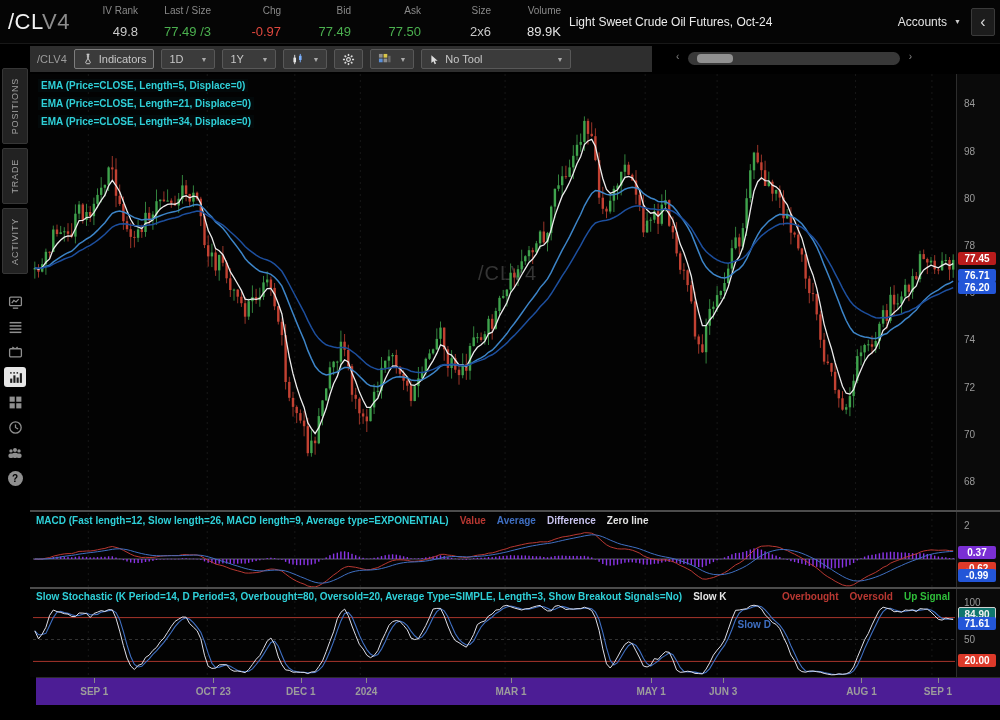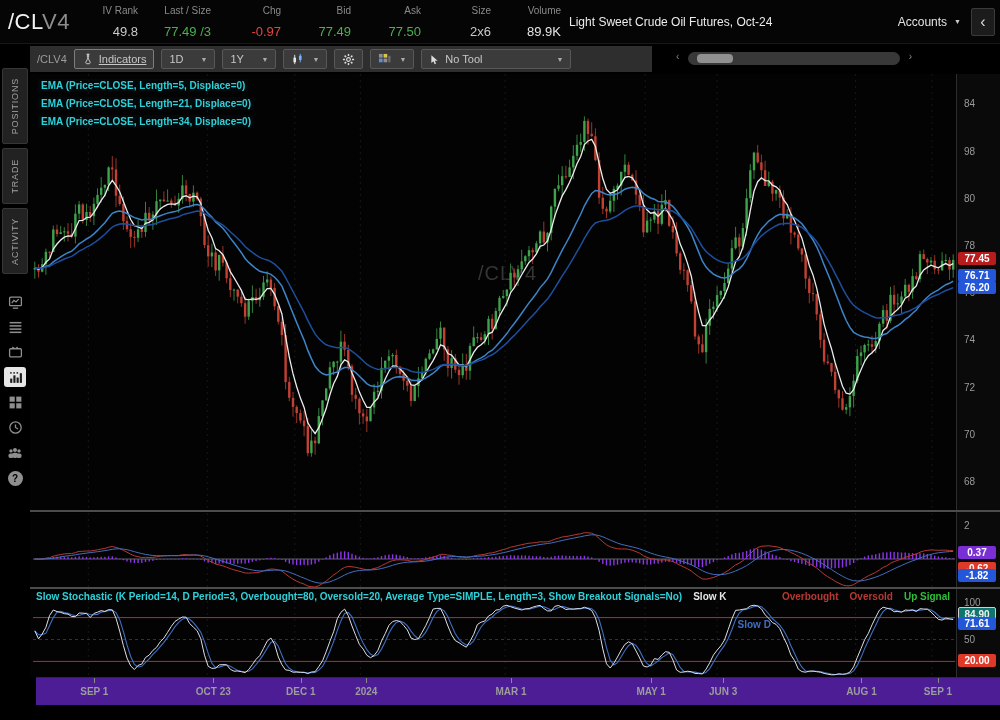--- a/index.html
+++ b/index.html
@@ -21,21 +21,21 @@
   .chev { font-size:7px; color:#cccccc; }
   .collapse-btn { width:24px; height:28px; background:#1c1c1c; border:1px solid #3a3a3a; border-radius:2px;
     color:#d8d8d8; display:flex; align-items:center; justify-content:center; font-size:16px; margin-right:5px; }
 
   
   .toolbar { position:absolute; left:30px; top:46px; width:622px; height:26px; background:#2e2e2e;
     display:flex; align-items:center; gap:7px; padding:0 7px; z-index:9; }
   .tsym { color:#9c9c9c; font-size:11px; }
   .tbtn { background:#3b3b3b; border:1px solid #585858; color:#c7c7c7; font-size:11px; height:20px;
     display:flex; align-items:center; gap:5px; padding:0 7px; border-radius:2px; white-space:nowrap; }
-  .tbtn.hl { border-color:#7d7d7d;text-decoration:underline; }
+  .tbtn.hl { border-color:#7d7d7d; }
   .dd { font-size:7px; color:#aaaaaa; margin-left:3px; }
   .tool-dd { width:150px; }
   .tool-dd .dd { margin-left:auto; }
   .icon-s { display:flex; align-items:center; }
   .hscroll { position:absolute; left:688px; top:52px; width:212px; height:13px; background:#383838;
     border-radius:7px; z-index:9; }
   .hscroll .thumb { position:absolute; left:9px; top:2px; width:36px; height:9px; background:#909090; border-radius:4px; }
   .sarrow { position:absolute; top:-1px; color:#8a8a8a; font-size:10px; }
 
   
@@ -1053,20 +1053,27 @@
       <rect x="900.3" y="41.6" width="1.4" height="4.4" fill="#8a35e8"></rect>
       <rect x="904.0" y="42.6" width="1.4" height="3.4" fill="#8a35e8"></rect>
       <rect x="907.7" y="43.5" width="1.4" height="2.5" fill="#8a35e8"></rect>
       <rect x="911.4" y="43.9" width="1.4" height="2.1" fill="#8a35e8"></rect>
       <rect x="915.1" y="44.3" width="1.4" height="1.7" fill="#8a35e8"></rect>
       <rect x="918.8" y="45.0" width="1.4" height="1.0" fill="#8a35e8"></rect>
       <rect x="922.5" y="45.2" width="1.4" height="0.8" fill="#8a35e8"></rect>
       <polyline points="4.8,46.0 8.5,46.2 12.2,46.0 15.9,45.2 19.6,44.6 23.3,43.2 27.0,42.3 30.7,41.5 34.3,40.9 38.0,40.6 41.7,40.6 45.4,39.6 49.1,38.4 52.8,38.3 56.5,38.0 60.2,38.0 63.9,37.5 67.5,36.8 71.2,36.0 74.9,35.4 78.6,34.2 82.3,33.5 86.0,34.4 89.7,35.5 93.4,37.3 97.0,39.2 100.7,41.2 104.4,42.8 108.1,43.7 111.8,44.5 115.5,44.3 119.2,44.5 122.9,44.4 126.5,43.8 130.2,43.2 133.9,42.8 137.6,42.6 141.3,42.5 145.0,42.6 148.7,42.5 152.4,41.7 156.1,41.6 159.7,41.9 163.4,41.8 167.1,42.0 170.8,43.1 174.5,45.2 178.2,47.5 181.9,49.0 185.6,51.1 189.2,51.9 192.9,52.8 196.6,54.2 200.3,55.7 204.0,56.8 207.7,57.8 211.4,58.8 215.1,60.0 218.7,60.1 222.4,59.9 226.1,59.6 229.8,59.1 233.5,57.9 237.2,56.7 240.9,56.0 244.6,56.2 248.3,57.0 251.9,58.1 255.6,61.0 259.3,63.8 263.0,66.2 266.7,68.2 270.4,69.8 274.1,71.1 277.8,73.0 281.4,73.7 285.1,74.0 288.8,72.7 292.5,70.6 296.2,68.1 299.9,65.0 303.6,62.0 307.3,59.5 310.9,56.5 314.6,54.4 318.3,53.4 322.0,53.8 325.7,54.3 329.4,55.2 333.1,56.0 336.8,56.7 340.5,56.5 344.1,55.5 347.8,54.6 351.5,52.7 355.2,50.8 358.9,49.0 362.6,47.6 366.3,46.9 370.0,46.8 373.6,47.0 377.3,47.3 381.0,48.3 384.7,48.3 388.4,48.0 392.1,47.5 395.8,46.4 399.5,45.2 403.1,44.2 406.8,42.9 410.5,41.4 414.2,41.3 417.9,42.1 421.6,42.4 425.3,43.1 429.0,44.0 432.7,44.2 436.3,44.7 440.0,43.9 443.7,43.0 447.4,42.2 451.1,41.8 454.8,41.3 458.5,40.2 462.2,39.9 465.8,38.9 469.5,37.6 473.2,36.6 476.9,35.6 480.6,34.2 484.3,33.4 488.0,32.5 491.7,31.7 495.3,30.9 499.0,30.2 502.7,29.9 506.4,29.5 510.1,28.8 513.8,28.9 517.5,28.8 521.2,27.7 524.9,26.2 528.5,25.1 532.2,24.0 535.9,23.5 539.6,22.9 543.3,22.1 547.0,21.3 550.7,20.8 554.4,19.7 558.0,19.8 561.7,20.2 565.4,22.0 569.1,25.4 572.8,28.8 576.5,31.8 580.2,33.8 583.9,34.9 587.5,35.8 591.2,36.0 594.9,35.9 598.6,36.4 602.3,37.2 606.0,38.6 609.7,40.2 613.4,42.8 617.1,44.4 620.7,45.6 624.4,46.1 628.1,47.1 631.8,47.0 635.5,46.7 639.2,47.6 642.9,48.6 646.6,50.4 650.2,52.4 653.9,54.0 657.6,55.9 661.3,57.9 665.0,61.0 668.7,63.7 672.4,65.9 676.1,66.2 679.7,65.4 683.4,64.5 687.1,63.0 690.8,61.5 694.5,59.7 698.2,57.5 701.9,54.7 705.6,51.9 709.3,50.1 712.9,47.7 716.6,44.5 720.3,40.7 724.0,37.0 727.7,34.6 731.4,33.2 735.1,33.0 738.8,32.8 742.4,33.3 746.1,33.7 749.8,34.6 753.5,36.3 757.2,37.5 760.9,39.5 764.6,41.2 768.3,43.2 771.9,45.1 775.6,47.7 779.3,50.4 783.0,52.5 786.7,55.0 790.4,58.1 794.1,61.3 797.8,63.8 801.5,65.9 805.1,68.2 808.8,70.1 812.5,71.9 816.2,72.8 819.9,72.8 823.6,71.7 827.3,69.4 831.0,67.2 834.6,64.9 838.3,62.8 842.0,61.1 845.7,59.3 849.4,57.0 853.1,54.4 856.8,52.8 860.5,50.2 864.1,48.6 867.8,47.3 871.5,45.9 875.2,44.3 878.9,43.4 882.6,41.9 886.3,41.0 890.0,39.2 893.7,38.0 897.3,37.4 901.0,36.9 904.7,37.1 908.4,37.3 912.1,37.2 915.8,37.1 919.5,37.6 923.2,37.7" fill="none" stroke="#b93832" stroke-width="1"></polyline>
       <polyline points="4.8,46.0 8.5,46.0 12.2,46.0 15.9,45.9 19.6,45.6 23.3,45.1 27.0,44.6 30.7,43.9 34.3,43.3 38.0,42.8 41.7,42.4 45.4,41.8 49.1,41.1 52.8,40.6 56.5,40.1 60.2,39.6 63.9,39.2 67.5,38.7 71.2,38.2 74.9,37.6 78.6,37.0 82.3,36.3 86.0,35.9 89.7,35.8 93.4,36.1 97.0,36.7 100.7,37.6 104.4,38.7 108.1,39.7 111.8,40.6 115.5,41.4 119.2,42.0 122.9,42.5 126.5,42.7 130.2,42.8 133.9,42.8 137.6,42.8 141.3,42.7 145.0,42.7 148.7,42.7 152.4,42.5 156.1,42.3 159.7,42.2 163.4,42.1 167.1,42.1 170.8,42.3 174.5,42.9 178.2,43.8 181.9,44.9 185.6,46.1 189.2,47.3 192.9,48.4 196.6,49.5 200.3,50.8 204.0,52.0 207.7,53.1 211.4,54.3 215.1,55.4 218.7,56.3 222.4,57.0 226.1,57.6 229.8,57.9 233.5,57.9 237.2,57.7 240.9,57.3 244.6,57.1 248.3,57.1 251.9,57.3 255.6,58.0 259.3,59.2 263.0,60.6 266.7,62.1 270.4,63.7 274.1,65.1 277.8,66.7 281.4,68.1 285.1,69.3 288.8,70.0 292.5,70.1 296.2,69.7 299.9,68.8 303.6,67.4 307.3,65.8 310.9,64.0 314.6,62.0 318.3,60.3 322.0,59.0 325.7,58.1 329.4,57.5 333.1,57.2 336.8,57.1 340.5,57.0 344.1,56.7 347.8,56.3 351.5,55.5 355.2,54.6 358.9,53.5 362.6,52.3 366.3,51.2 370.0,50.3 373.6,49.7 377.3,49.2 381.0,49.0 384.7,48.9 388.4,48.7 392.1,48.5 395.8,48.0 399.5,47.5 403.1,46.8 406.8,46.0 410.5,45.1 414.2,44.3 417.9,43.9 421.6,43.6 425.3,43.5 429.0,43.6 432.7,43.7 436.3,43.9 440.0,43.9 443.7,43.7 447.4,43.4 451.1,43.1 454.8,42.8 458.5,42.3 462.2,41.8 465.8,41.2 469.5,40.5 473.2,39.7 476.9,38.9 480.6,37.9 484.3,37.0 488.0,36.1 491.7,35.2 495.3,34.4 499.0,33.5 502.7,32.8 506.4,32.2 510.1,31.5 513.8,31.0 517.5,30.5 521.2,30.0 524.9,29.2 528.5,28.4 532.2,27.5 535.9,26.7 539.6,25.9 543.3,25.2 547.0,24.4 550.7,23.7 554.4,22.9 558.0,22.3 561.7,21.8 565.4,21.9 569.1,22.6 572.8,23.8 576.5,25.4 580.2,27.1 583.9,28.6 587.5,30.1 591.2,31.3 594.9,32.2 598.6,33.0 602.3,33.9 606.0,34.8 609.7,35.9 613.4,37.3 617.1,38.7 620.7,40.1 624.4,41.3 628.1,42.4 631.8,43.3 635.5,44.0 639.2,44.7 642.9,45.5 646.6,46.5 650.2,47.7 653.9,48.9 657.6,50.3 661.3,51.8 665.0,53.7 668.7,55.7 672.4,57.7 676.1,59.4 679.7,60.6 683.4,61.4 687.1,61.7 690.8,61.7 694.5,61.3 698.2,60.5 701.9,59.4 705.6,57.9 709.3,56.3 712.9,54.6 716.6,52.6 720.3,50.2 724.0,47.5 727.7,45.0 731.4,42.6 735.1,40.7 738.8,39.1 742.4,38.0 746.1,37.1 749.8,36.6 753.5,36.5 757.2,36.7 760.9,37.3 764.6,38.1 768.3,39.1 771.9,40.3 775.6,41.8 779.3,43.5 783.0,45.3 786.7,47.2 790.4,49.4 794.1,51.8 797.8,54.2 801.5,56.5 805.1,58.9 808.8,61.1 812.5,63.3 816.2,65.2 819.9,66.7 823.6,67.7 827.3,68.0 831.0,67.9 834.6,67.3 838.3,66.4 842.0,65.3 845.7,64.1 849.4,62.7 853.1,61.1 856.8,59.4 860.5,57.6 864.1,55.8 867.8,54.1 871.5,52.5 875.2,50.8 878.9,49.3 882.6,47.8 886.3,46.5 890.0,45.0 893.7,43.6 897.3,42.4 901.0,41.3 904.7,40.4 908.4,39.8 912.1,39.3 915.8,38.9 919.5,38.6 923.2,38.4" fill="none" stroke="#3f6fc2" stroke-width="1"></polyline>
     </svg>
+  <div class="pheader">
+      <div class="plabel" style="color: rgb(47, 208, 216);">MACD (Fast length=12, Slow length=26, MACD length=9, Average type=EXPONENTIAL)</div>
+      <div class="pleg" style="color: rgb(185, 56, 50);">Value</div>
+      <div class="pleg" style="color: rgb(63, 111, 194);">Average</div>
+      <div class="pleg" style="color: rgb(201, 196, 239);">Difference</div>
+      <div class="pleg" style="color: rgb(226, 226, 226);">Zero line</div>
+    </div>
 </div>
 
 <div class="stochpanel">
   <svg class="panel" width="928" height="88">
       <line x1="58.32" y1="0" x2="58.32" y2="88" stroke="#181818" stroke-dasharray="2,4"></line>
       <line x1="177.258" y1="0" x2="177.258" y2="88" stroke="#181818" stroke-dasharray="2,4"></line>
       <line x1="264.84799999999996" y1="0" x2="264.84799999999996" y2="88" stroke="#181818" stroke-dasharray="2,4"></line>
       <line x1="330.31" y1="0" x2="330.31" y2="88" stroke="#181818" stroke-dasharray="2,4"></line>
       <line x1="475.064" y1="0" x2="475.064" y2="88" stroke="#181818" stroke-dasharray="2,4"></line>
       <line x1="615.2080000000001" y1="0" x2="615.2080000000001" y2="88" stroke="#181818" stroke-dasharray="2,4"></line>
@@ -1101,21 +1108,21 @@
     <div class="axlabel" style="top: 260.393px;">74</div>
     <div class="axlabel" style="top: 307.607px;">72</div>
     <div class="axlabel" style="top: 354.82px;">70</div>
     <div class="axlabel" style="top: 402.033px;">68</div>
     <div class="badge" style="top: 177.951px; background: #b91c1c; color: rgb(255, 255, 255);">77.45</div>
     <div class="badge" style="top: 195.42px; background: rgb(35, 86, 216); color: rgb(255, 255, 255);">76.71</div>
     <div class="badge" style="top: 207.459px; background: rgb(35, 86, 216); color: rgb(255, 255, 255);">76.20</div>
     <div class="axlabel" style="top: 445.667px;">2</div>
     <div class="badge" style="top: 471.833px; background: rgb(122, 47, 212); color: rgb(255, 255, 255);">0.37</div>
     <div class="badge" style="top: 488.333px; background: rgb(221, 58, 42); color: rgb(255, 255, 255);">-0.62</div>
-    <div class="badge" style="top: 494.5px; background: rgb(35, 86, 216); color: rgb(255, 255, 255);">-1.82</div>
+    <div class="badge" style="top: 494.5px; background: rgb(35, 86, 216); color: rgb(255, 255, 255);">-0.99</div>
     <div class="axlabel" style="top: 523px;">100</div>
     <div class="axlabel" style="top: 559.5px;">50</div>
     <div class="badge" style="top: 533.023px; background: #0f766e; color: rgb(242, 242, 242); border: 1px solid rgb(207, 207, 207);">84.90</div>
     <div class="badge" style="top: 542.725px; background: rgb(35, 86, 216); color: rgb(255, 255, 255);">71.61</div>
     <div class="badge" style="top: 580.4px; background: rgb(221, 58, 42); color: rgb(255, 255, 255);">20.00</div>
   </div>
 <div class="timeaxis">
     <div class="tick" style="left: 58.32px;"></div>
     <div class="tlabel" style="left: 58.32px;">SEP 1</div>
     <div class="tick" style="left: 177.258px;"></div>

